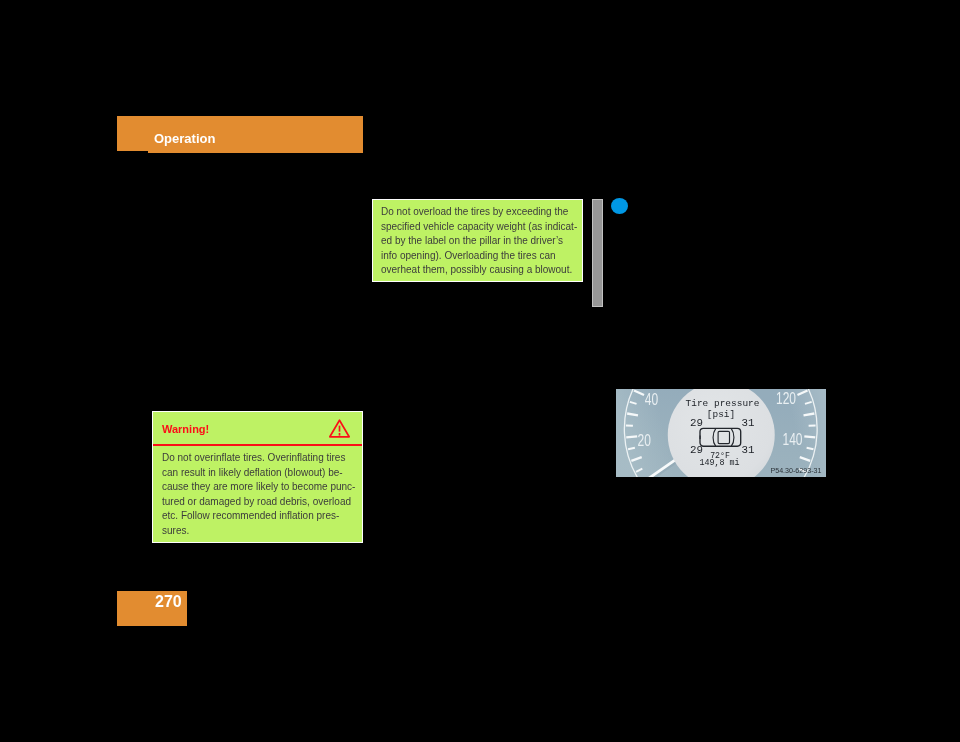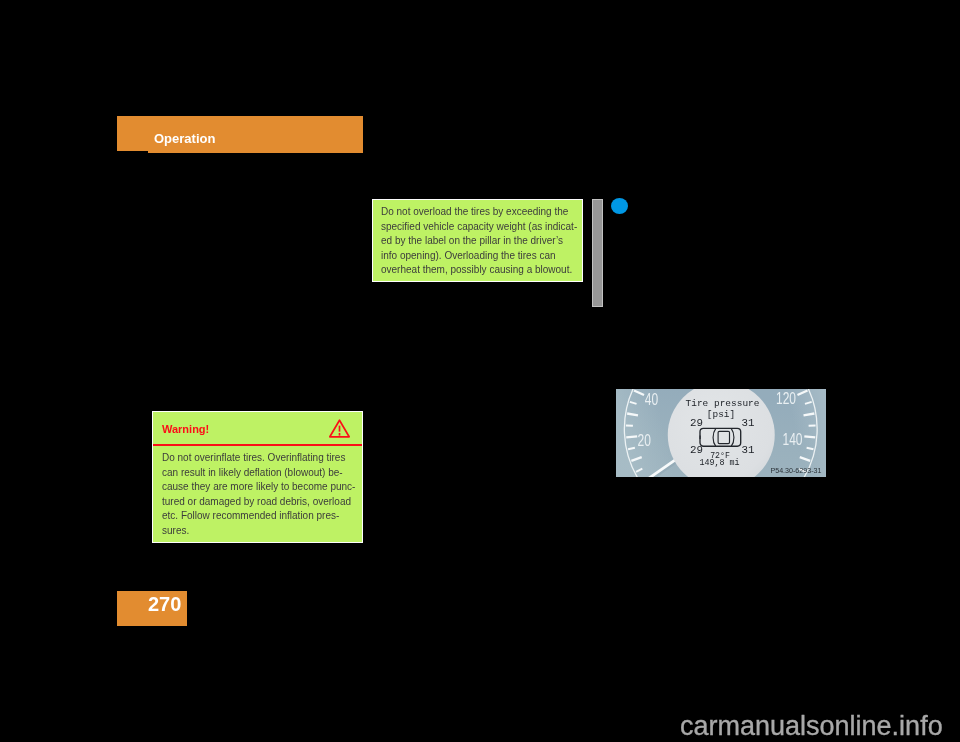--- a/index.html
+++ b/index.html
@@ -23,21 +23,21 @@
   .warn-head{position:absolute;left:8.5px;top:10.5px;font-size:11px;font-weight:bold;color:#fb0f18;}
   .warn-icon{position:absolute;left:176px;top:7px;}
   .warn-rule{position:absolute;left:0;right:0;top:32px;height:2px;background:#fb0f18;}
   .warn-body{position:absolute;left:8.5px;top:38.5px;right:8px;}
   
   .graybar{position:absolute;left:591.5px;top:199px;width:11.6px;height:108px;background:#979797;
            border:0.8px solid #c2c2c2;box-sizing:border-box;}
   .bluedot{position:absolute;left:611px;top:197.5px;width:17px;height:16px;border-radius:50%;background:#0098e5;}
   
   .pgnum{position:absolute;left:116.5px;top:591px;width:70.5px;height:35px;background:#e28c30;}
-  .pgnum span{position:absolute;right:5.5px;top:2px;font-size:20px;font-weight:bold;color:#fff;}
+  .pgnum span{position:absolute;right:5.5px;top:2px;font-size:16px;font-weight:bold;color:#fff;}
   
   .cluster{position:absolute;left:616px;top:389px;width:210px;height:88px;}
   
   .wm{position:absolute;left:680px;top:713px;font-size:27px;line-height:27px;color:#a8a8a8;-webkit-text-stroke:0.35px #a8a8a8;}
 </style>
 </head>
 <body>
 
 <div class="page">
   <div class="hdr"></div>
@@ -162,14 +162,13 @@
           <path d="M99.7 39.6 C 96.2 44.3 96.2 52.5 99.7 57.2" stroke-width="1.15"></path>
           <path d="M115.3 39.6 C 118.8 44.3 118.8 52.5 115.3 57.2" stroke-width="1.15"></path>
           <path d="M103.4 42.3 h8.8 a1.3 1.3 0 0 1 1.3 1.3 v9.7 a1.3 1.3 0 0 1 -1.3 1.3 h-8.8 a1.3 1.3 0 0 1 -1.3 -1.3 v-9.7 a1.3 1.3 0 0 1 1.3 -1.3 z" stroke-width="1.15"></path>
           <path d="M84.1 46.5 v3.6" stroke-width="1.1"></path>
         </g>
         <text x="154.5" y="83.5" font-family="'Liberation Sans',sans-serif" font-size="7.1" fill="#2b3238" id="capCode">P54.30-6293-31</text>
       </g>
     </svg>
   </div>
 
-  <div class="wm">carmanualsonline.info</div>
 </div>
 
 </body></html>

